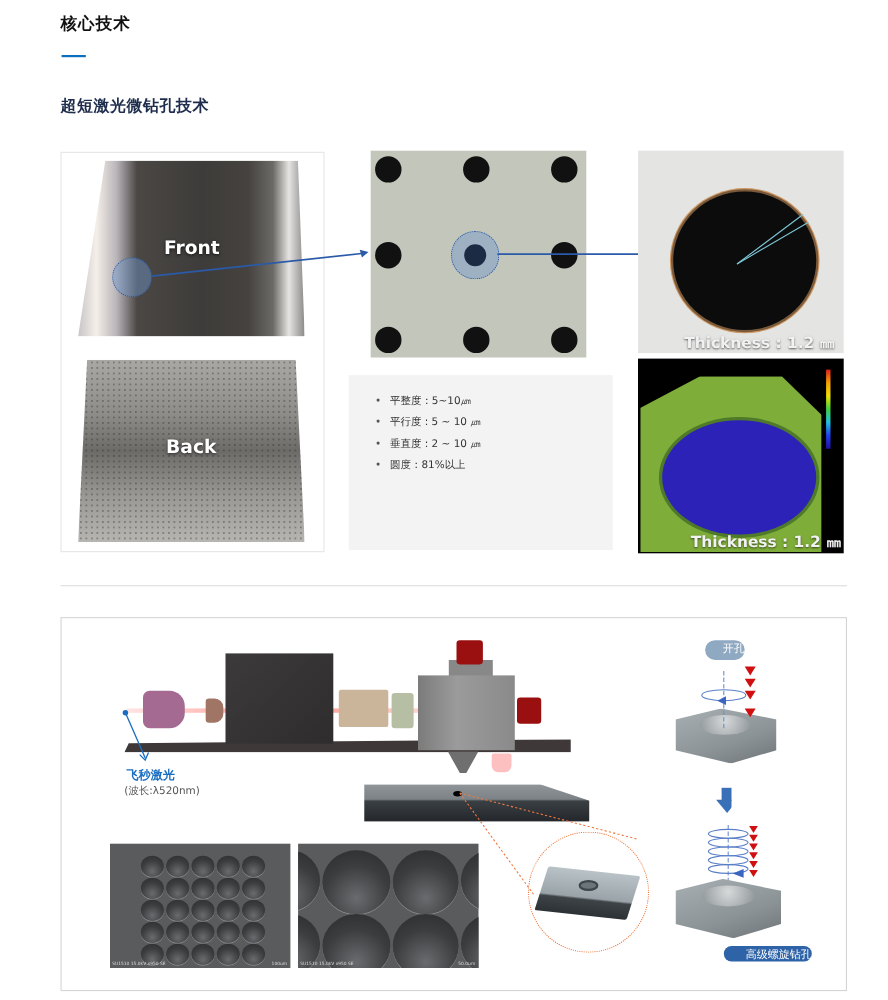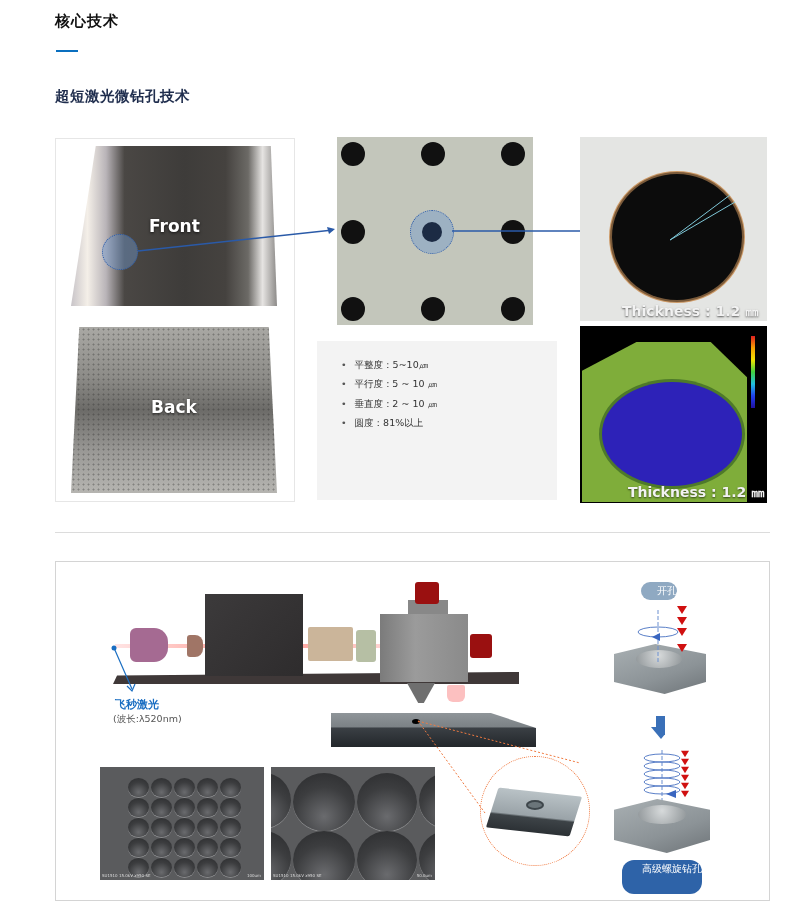--- a/index.html
+++ b/index.html
@@ -80,21 +80,21 @@
   .sem1 { left: 100px; top: 767px; width: 164px; height: 113px; }
   .sem2 { left: 271px; top: 767px; width: 164px; height: 113px; }
   .semhole { position: absolute; border-radius: 50%; background: radial-gradient(circle at 50% 75%, #6a6b6e 0%, #3c3d3f 55%, #2a2b2d 100%); box-shadow: 0 1px 0 #8a8b8d; }
   .sem-cap { position: absolute; bottom: 2px; font-size: 4px; color: #ddd; }
 
   .zoom-circle { left: 480px; top: 756px; width: 110px; height: 110px; border-radius: 50%; border: 1.5px dotted #f07a40; }
   .zoom-part { left: 491px; top: 792px; width: 86px; height: 40px; background: linear-gradient(180deg,#b9c2c6 0%,#9aa3a8 60%,#3d4347 65%,#2c3135 100%); transform: skewX(-12deg) rotate(6deg); border-radius: 2px; }
 
   .pill { border-radius: 12px; color: #fff; font-weight: normal; font-size: 10px; text-align: right; }
   .pill-open { left: 641px; top: 582px; width: 36px; height: 18px; line-height: 18px; background: #8fa9c2; }
-  .pill-spiral { left: 622px; top: 860px; width: 80px; height: 34px; line-height: 18px; background: #2e63a8; }
+  .pill-spiral { left: 658px; top: 860px; width: 80px; height: 14px; line-height: 18px; background: #2e63a8; }
   .block { background: linear-gradient(160deg,#a9b0b3 0%,#8c9397 60%,#6e7478 100%); }
   .block1 { left: 614px; top: 644px; width: 92px; height: 50px; clip-path: polygon(0 20%, 45% 0, 100% 20%, 100% 76%, 55% 100%, 0 76%); }
   .block2 { left: 614px; top: 799px; width: 96px; height: 54px; clip-path: polygon(0 20%, 45% 0, 100% 20%, 100% 76%, 55% 100%, 0 76%); }
   .bore { position: absolute; border-radius: 50%; background: radial-gradient(circle at 50% 30%, #d7dadb, #8d9396); }
   .down-arrow { left: 653px; top: 716px; width: 14px; height: 24px; }
   .red-tri { width: 0; height: 0; border-left: 5px solid transparent; border-right: 5px solid transparent; border-top: 8px solid #d01010; position: absolute; }
 </style>
 </head>
 <body>
 

